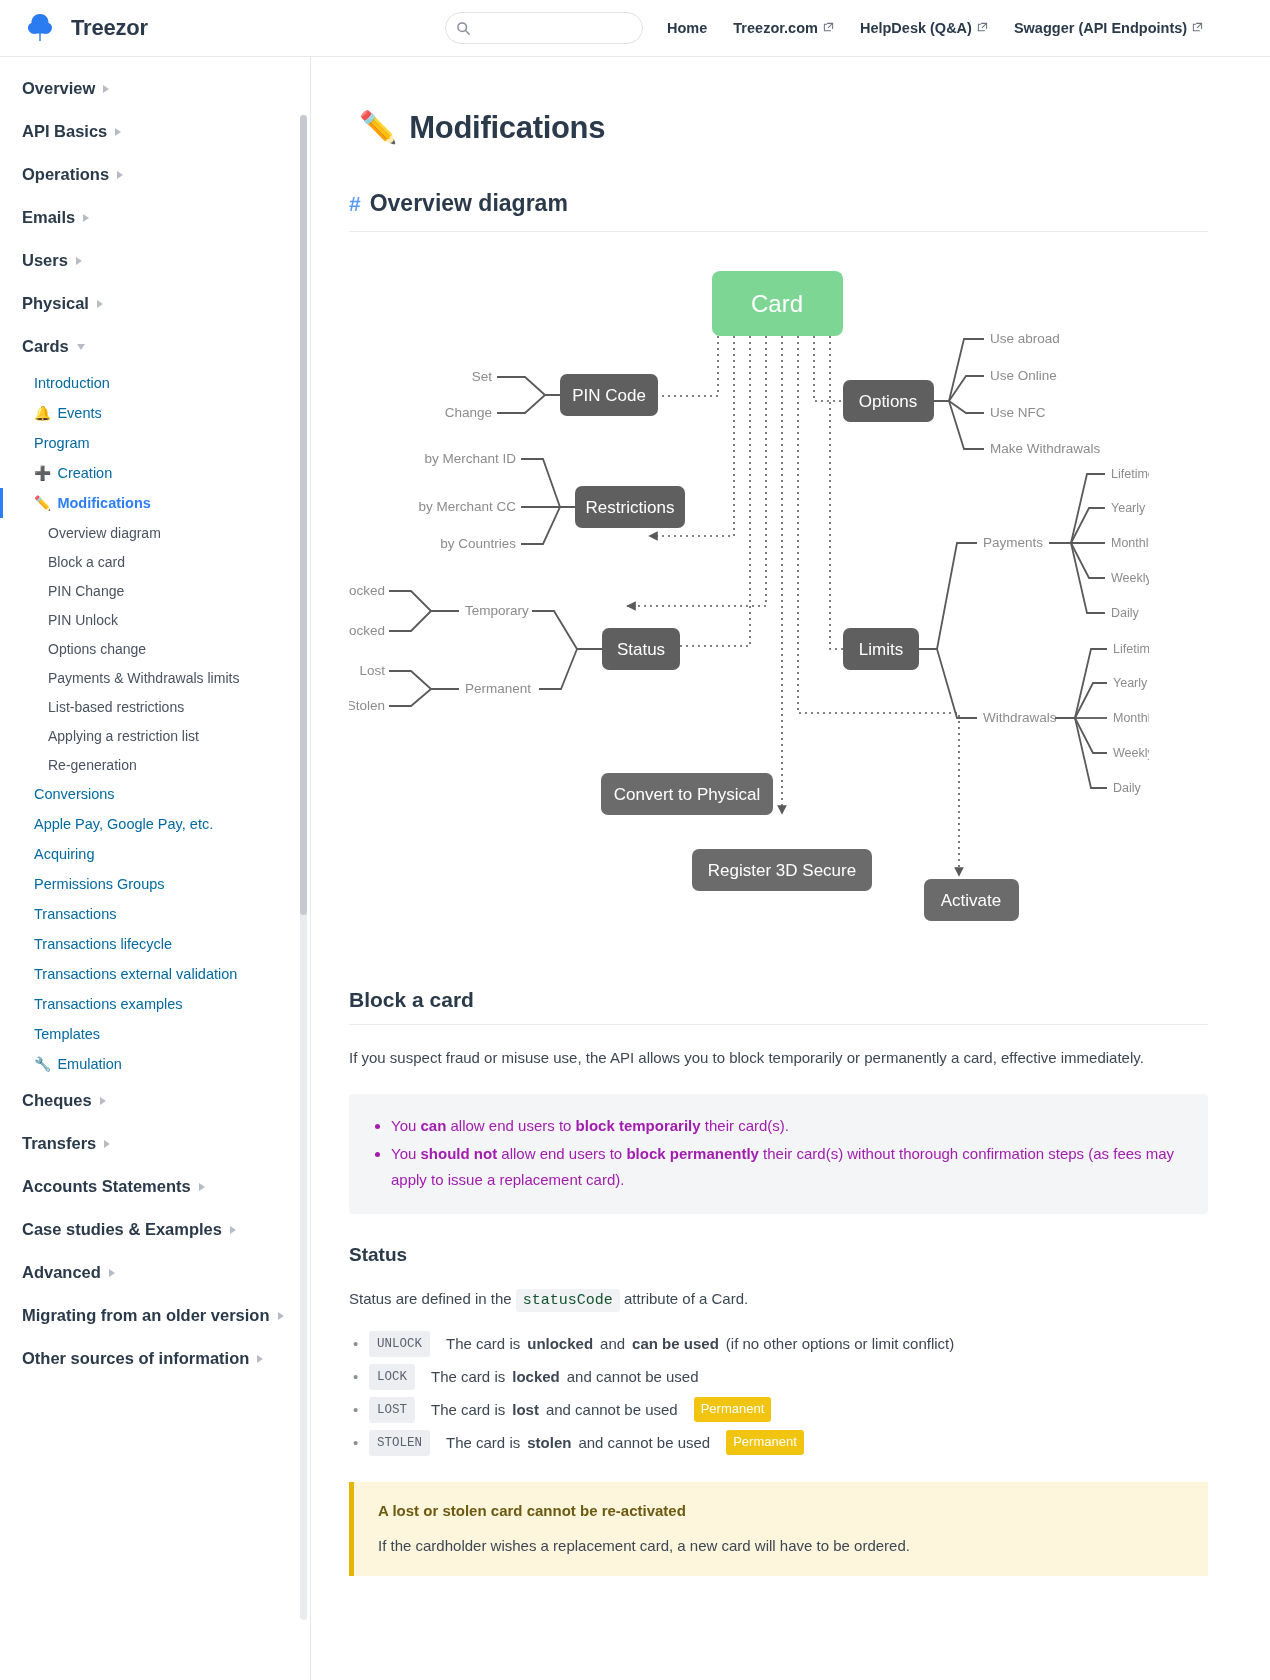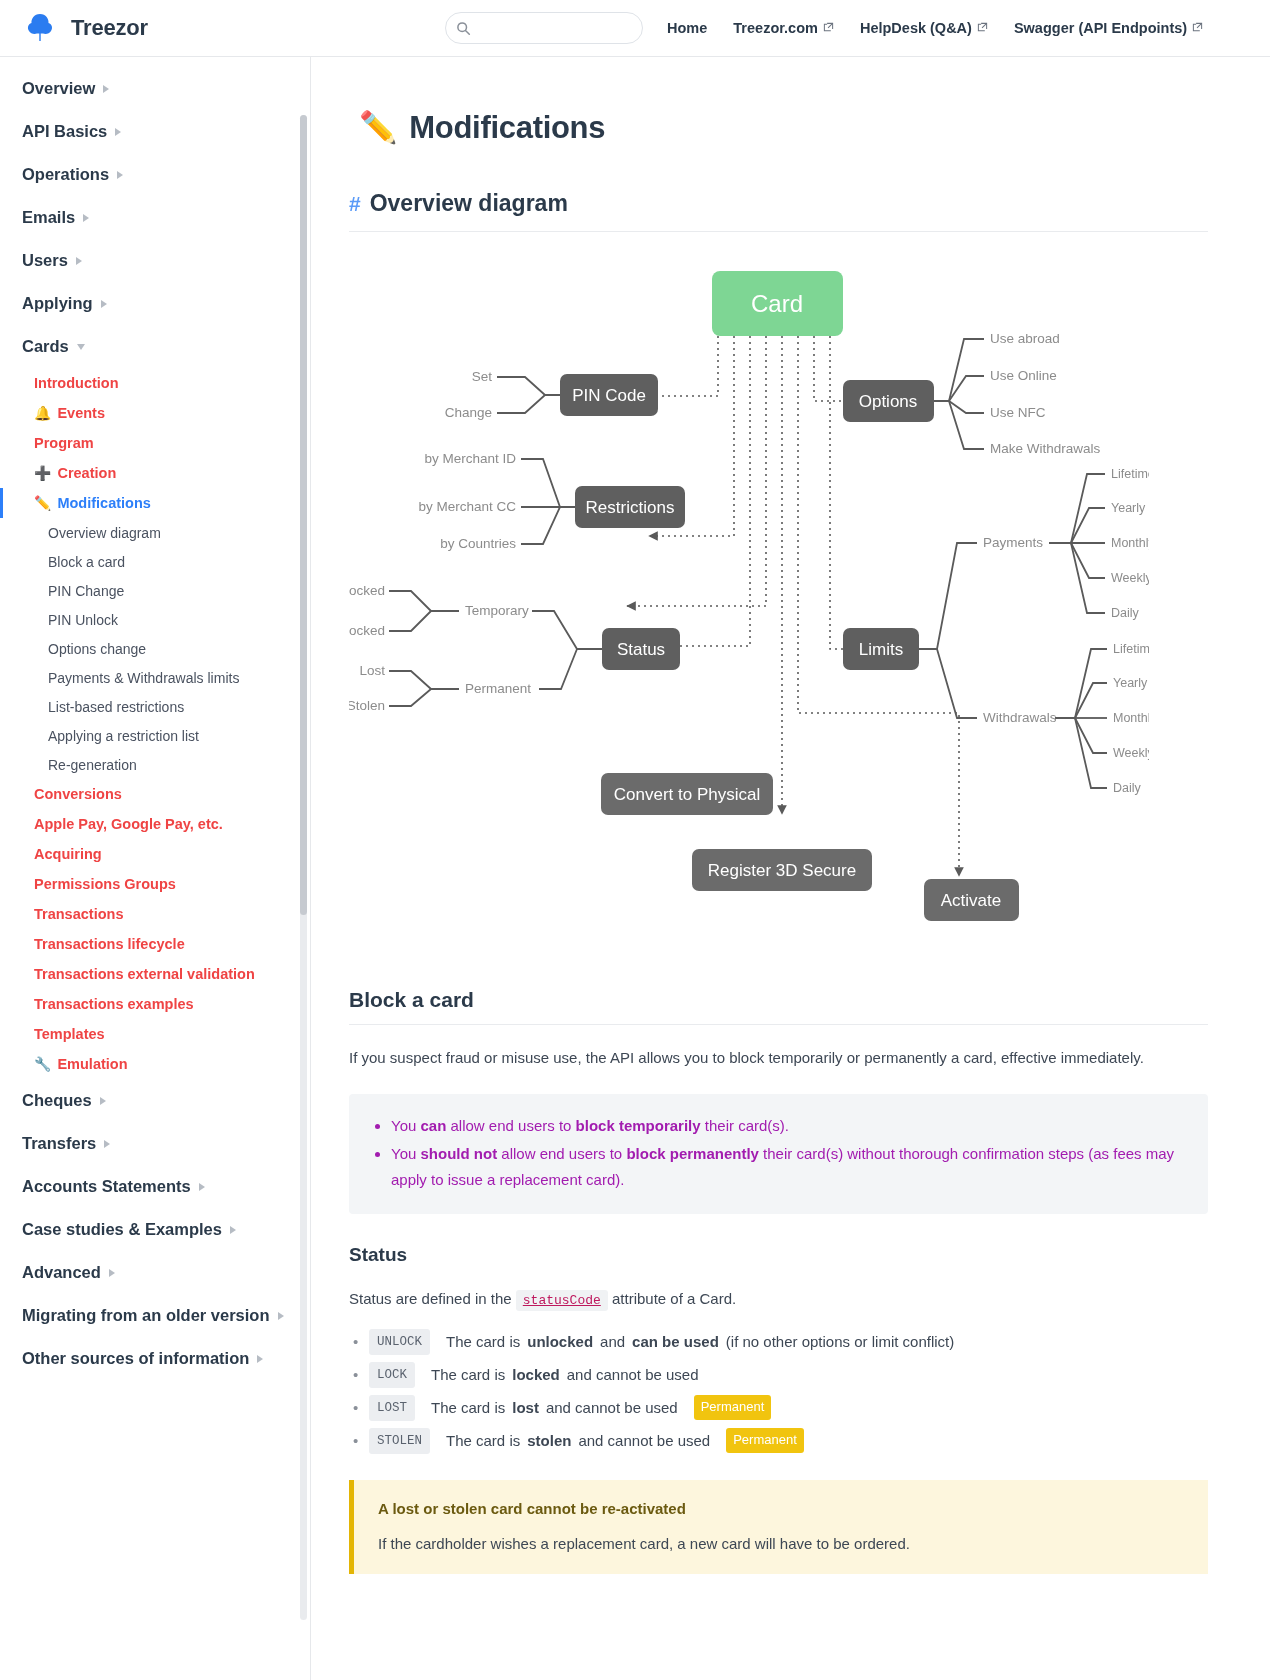--- a/index.html
+++ b/index.html
@@ -57,23 +57,22 @@
     display:flex; align-items:center; gap:8px;
     padding:12px 0 12px 22px;
     font-size:16.5px; font-weight:bold; color:#2b3a4a;
     cursor:pointer;
   }
   .caret { width:0;height:0;border-left:6px solid #b6bcc4;border-top:4.5px solid transparent;border-bottom:4.5px solid transparent; }
   .caret.open { border-left:4.5px solid transparent;border-right:4.5px solid transparent;border-top:6px solid #b6bcc4;border-bottom:none; }
 
   .sb-item {
     display:flex; align-items:center; gap:6px;
-    padding:7px 0 7px 34px; font-size:14.5px; color:#ef4444;
+    padding:7px 0 7px 34px; font-size:14.5px; color:#0369a1;
     cursor:pointer;
-    font-weight:bold;
   }
   .sb-item.active {
     color:#2d7ff9; font-weight:bold;
     box-shadow:inset 3px 0 0 0 #2d7ff9;
   }
   .sb-sub {
     padding:6.5px 0 6.5px 48px; font-size:14px; color:#4a5260; cursor:pointer;
   }
   .emo { font-size:14px; line-height:1; }
 
@@ -107,22 +106,22 @@
   .h3 { font-size:19px; font-weight:bold; color:#2b3a4a; margin:30px 0 0 0; }
   .para { font-size:15px; line-height:1.78; color:#3d4754; margin:20px 0 0 0; }
 
   .callout {
     background:#f3f5f7; border-radius:4px; padding:16px 22px 18px 22px; margin-top:22px;
   }
   .callout ul { margin:0; padding-left:20px; }
   .callout li { font-size:15px; line-height:1.72; color:#a21caf; margin:3px 0; }
 
   .code {
-    font-family:"Liberation Mono", monospace; font-size:13px;
-    background:#f0f2f4; border-radius:3px; padding:3px 7px; color:#be185d;text-decoration:underline;
+    font-family:"Liberation Mono", monospace; font-size:15px;
+    background:#f0f2f4; border-radius:3px; padding:3px 7px; color:#14532d;
   }
   .statlist { list-style:none; margin:16px 0 0 0; padding:0; }
   .statlist li {
     font-size:15px; line-height:1.6; color:#3d4754;
     margin:7px 0; display:flex; align-items:center; flex-wrap:wrap; gap:7px;
     padding-left:20px; position:relative;
   }
   .statlist li:before {
     content:"•"; position:absolute; left:4px; color:#8a9099;
   }
@@ -225,21 +224,21 @@
         </div>
         <div class="sb-top">
           <span>Emails</span>
           <span class="caret"></span>
         </div>
         <div class="sb-top">
           <span>Users</span>
           <span class="caret"></span>
         </div>
         <div class="sb-top">
-          <span>Applying</span>
+          <span>Physical</span>
           <span class="caret"></span>
         </div>
         <div class="sb-top">
           <span>Cards</span>
           <span class="caret open"></span>
         </div>
         <div class="sb-item">
           <span>Introduction</span>
         </div>
         <div class="sb-item">

